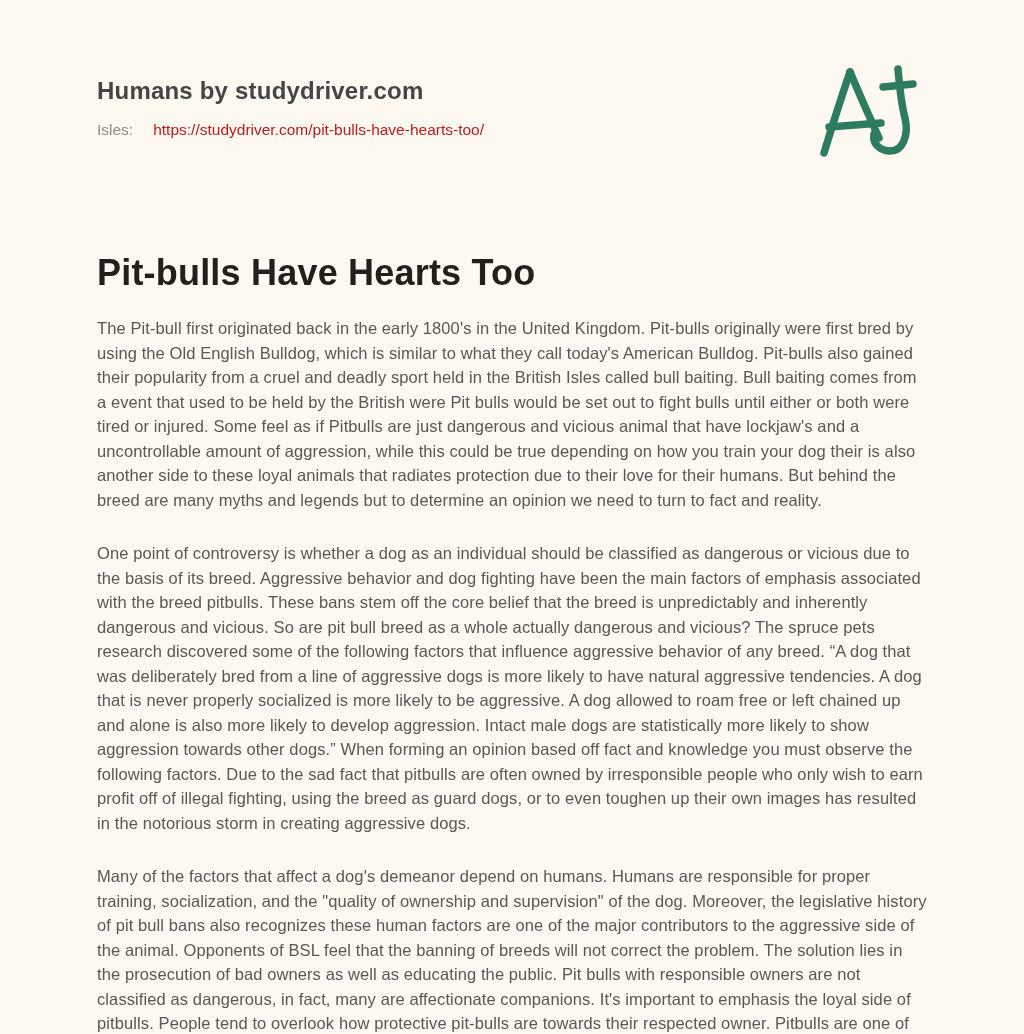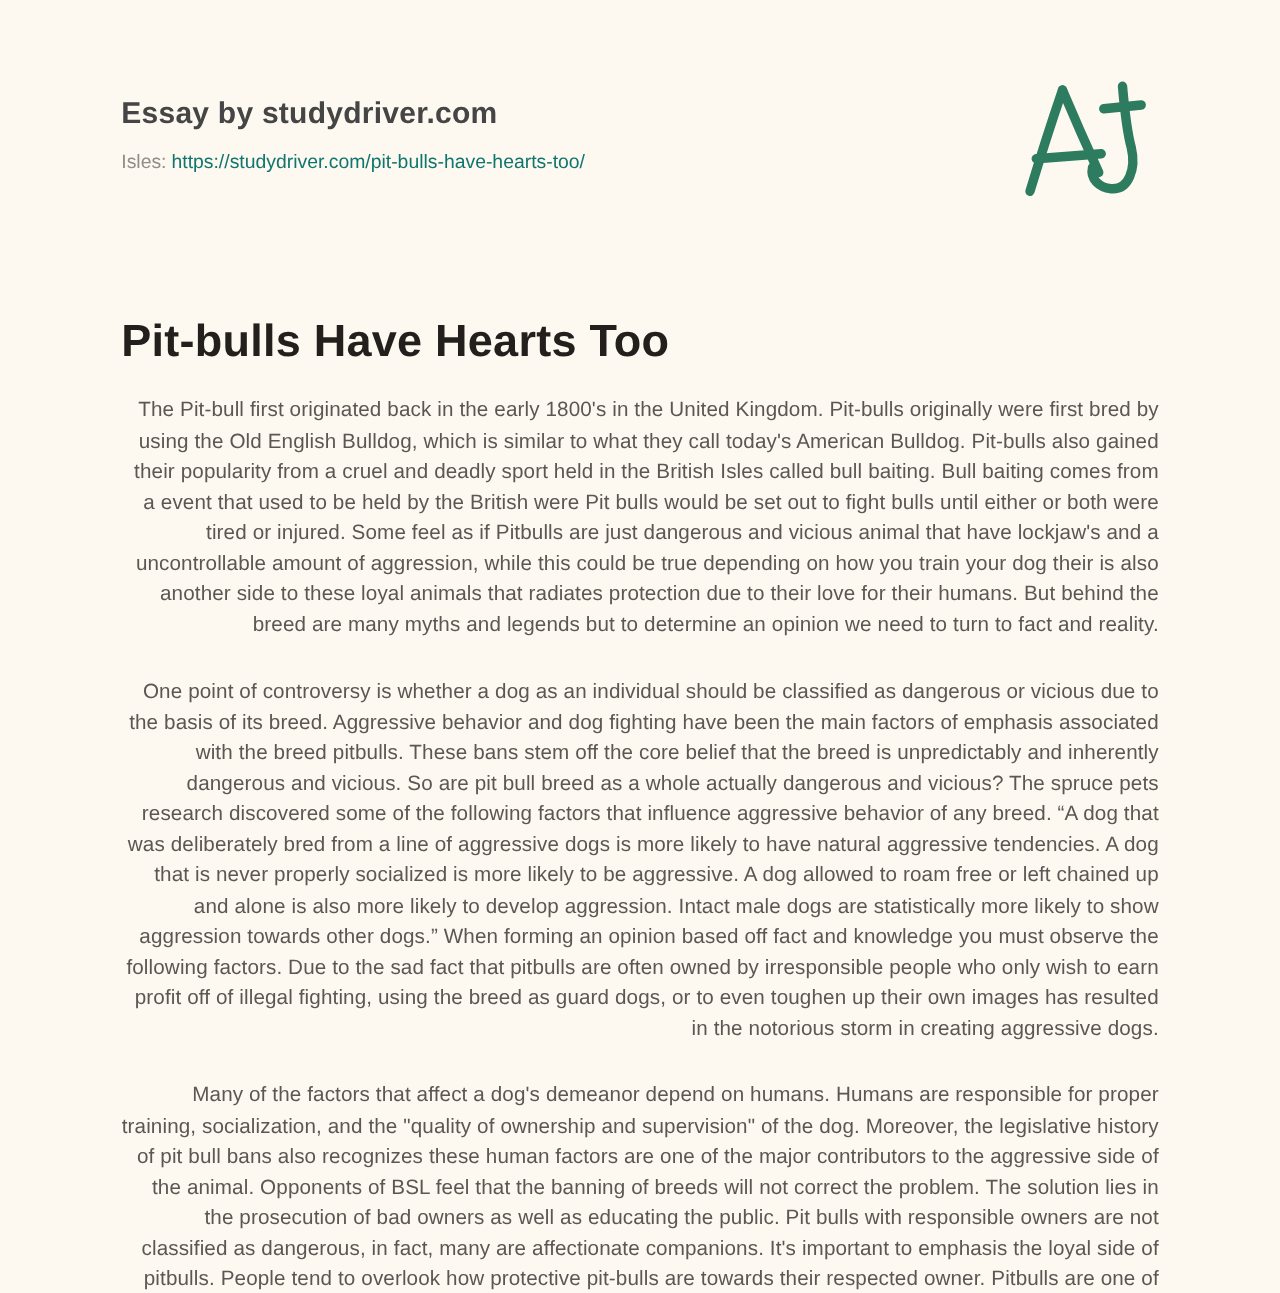--- a/index.html
+++ b/index.html
@@ -25,23 +25,23 @@
     letter-spacing: 0.2px;
     line-height: 28px;
   }
   .source-line {
     margin-top: 16px;
     font-size: 15.5px;
     line-height: 18px;
     color: #908d88;
   }
   .source-link {
-    color: #0f766e;
+    color: #b91c1c;
     text-decoration: none;
-    margin-left: 4px;
+    margin-left: 20px;
   }
   .logo {
     position: absolute;
     top: 60px;
     right: 107px;
     width: 97px;
     height: 106px;
   }
   .logo svg { display: block; width: 100%; height: 100%; }
   .essay-title {
@@ -53,21 +53,20 @@
     letter-spacing: 0.2px;
     line-height: 34px;
   }
   .essay-paragraph {
     max-width: 830px;
     font-size: 16.5px;
     line-height: 24.5px;
     color: #5b5752;
     letter-spacing: 0.1px;
     margin-bottom: 29px;
-    text-align: right;
   }
 </style>
 </head>
 <body>
 
 <div class="page">
 
   <div class="logo" aria-hidden="true">
     <svg viewBox="0 0 97 106" fill="none" xmlns="http://www.w3.org/2000/svg">
       <g stroke="#2d7c60" stroke-width="7.5" stroke-linecap="round" fill="none">
@@ -76,21 +75,21 @@
         <path d="M 9,67 L 61,63"></path>
         <path d="M 63,27 L 93,24"></path>
         <path d="M 78,9 C 80,32 82,47 85,58 C 89,75 83,92 69,91 C 59,90 52,83 54,74"></path>
       </g>
     </svg>
   </div>
 
   <div class="content">
 
     <header>
-      <h2 class="byline">Essay by studydriver.com</h2>
+      <h2 class="byline">Humans by studydriver.com</h2>
       <p class="source-line">
         <span>Isles:</span><a class="source-link" href="#">https://studydriver.com/pit-bulls-have-hearts-too/</a>
       </p>
     </header>
 
     <main>
       <h1 class="essay-title">Pit-bulls Have Hearts Too</h1>
 
       <p class="essay-paragraph">The Pit-bull first originated back in the early 1800's in the United Kingdom. Pit-bulls originally were first bred by using the Old English Bulldog, which is similar to what they call today's American Bulldog. Pit-bulls also gained their popularity from a cruel and deadly sport held in the British Isles called bull baiting. Bull baiting comes from a event that used to be held by the British were Pit bulls would be set out to fight bulls until either or both were tired or injured. Some feel as if Pitbulls are just dangerous and vicious animal that have lockjaw's and a uncontrollable amount of aggression, while this could be true depending on how you train your dog their is also another side to these loyal animals that radiates protection due to their love for their humans. But behind the breed are many myths and legends but to determine an opinion we need to turn to fact and reality.</p>
 

